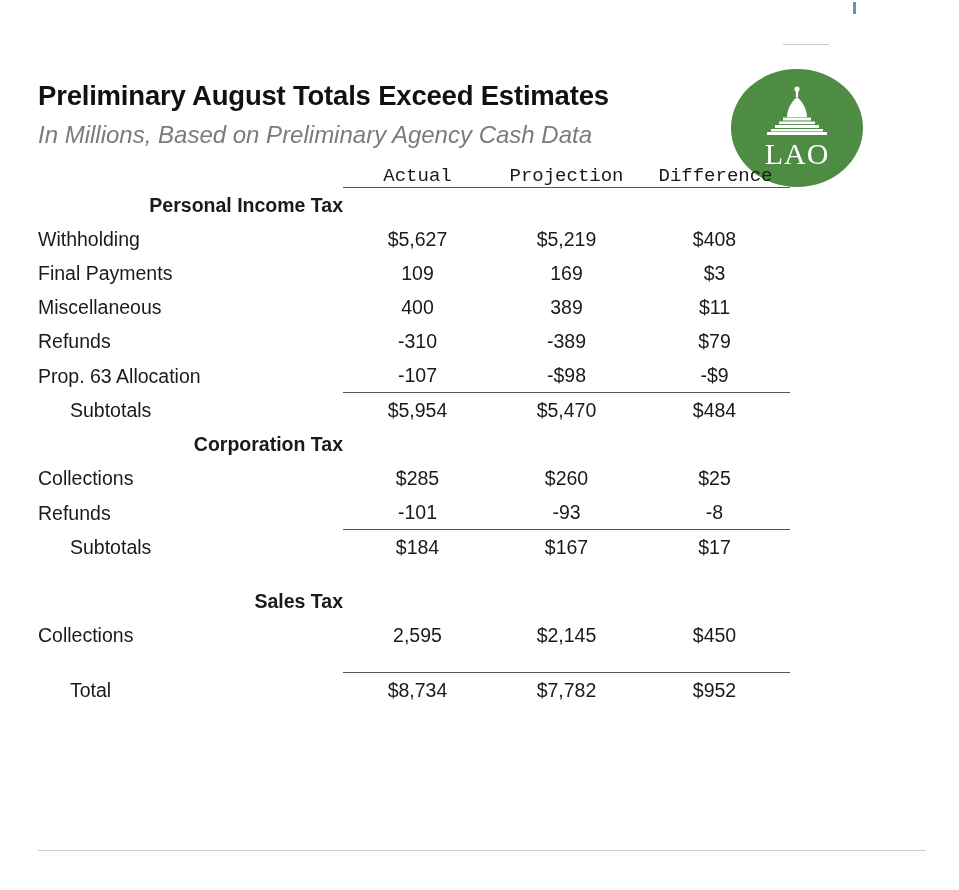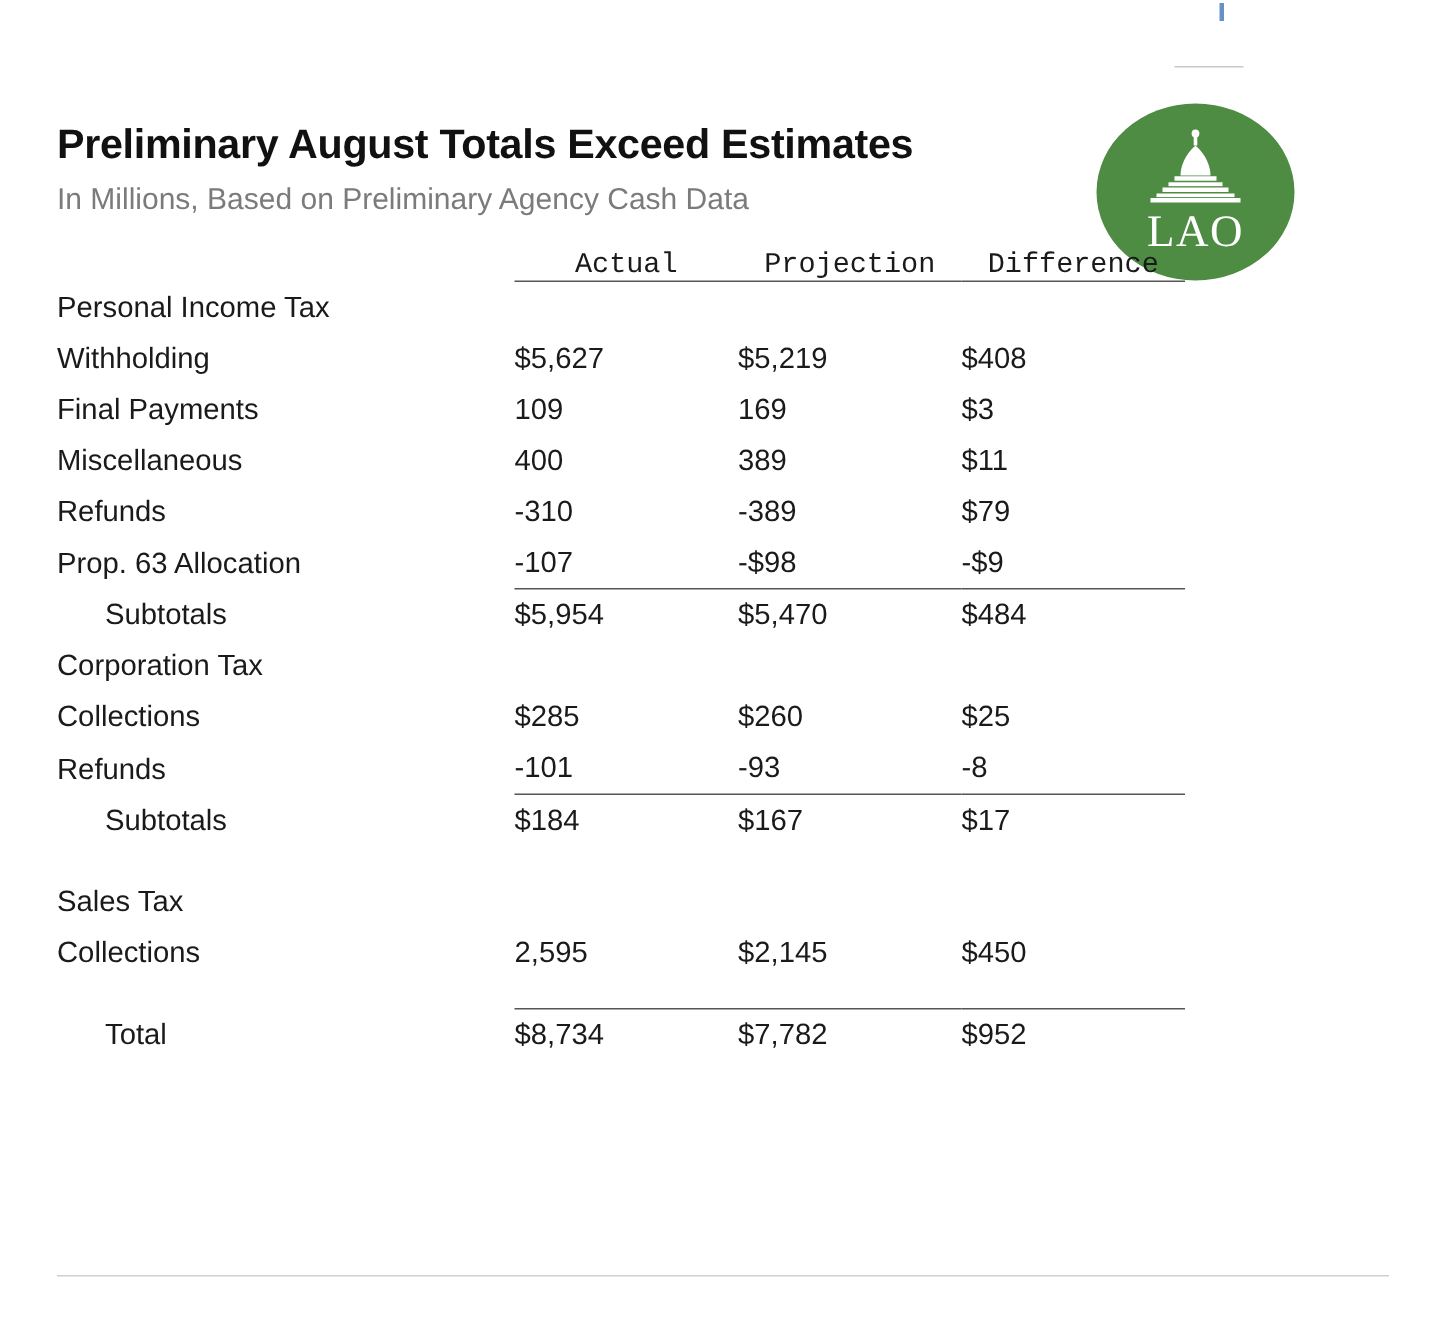--- a/index.html
+++ b/index.html
@@ -12,20 +12,21 @@
     height: 890px;
     font-family: "Liberation Sans", sans-serif;
     color: #1a1a1a;
     position: relative;
     overflow: hidden;
   }
   .page {
     position: relative;
     width: 822px;
     height: 890px;
+    padding-left: 40px;
   }
 
   
   .corner-dot {
     position: absolute;
     top: 2px;
     right: 6px;
     width: 3px;
     height: 12px;
     background: #4a7dbe;
@@ -49,24 +50,25 @@
   }
   .title {
     font-size: 27.5px;
     font-weight: bold;
     color: #111111;
     letter-spacing: -0.2px;
     margin: 0;
     line-height: 1.15;
   }
   .subtitle {
-    font-size: 20px;
+    font-size: 24px;
     color: #7b7b7b;
     margin: 9px 0 0 0;
     line-height: 1.2;
+    font-style: italic;
   }
 
   
   .seal {
     position: absolute;
     top: 68px;
     left: 730px;
     width: 134px;
     height: 120px;
   }
@@ -110,24 +112,24 @@
   }
   .row td {
     height: 34px;
     line-height: 34px;
   }
   .lbl {
     text-align: left;
     padding-left: 2px;
     white-space: nowrap;
   }
-  .lbl.section { font-weight: normal; }
+  .lbl.section { font-weight: bold; text-align: right; }
   .lbl.indent  { padding-left: 32px; margin-top: 44px; }
   .num {
-    text-align: left;
+    text-align: center;
     padding-right: 10px;
     white-space: nowrap;
   }
   .num.pad-right-0 { padding-right: 2px; }
   .bold td { font-weight: bold; }
 
   .ruled td.num { border-top: 1.3px solid #555; }
   .spacer td { height: 20px; line-height: 20px; }
 
   .bottom-rule {

